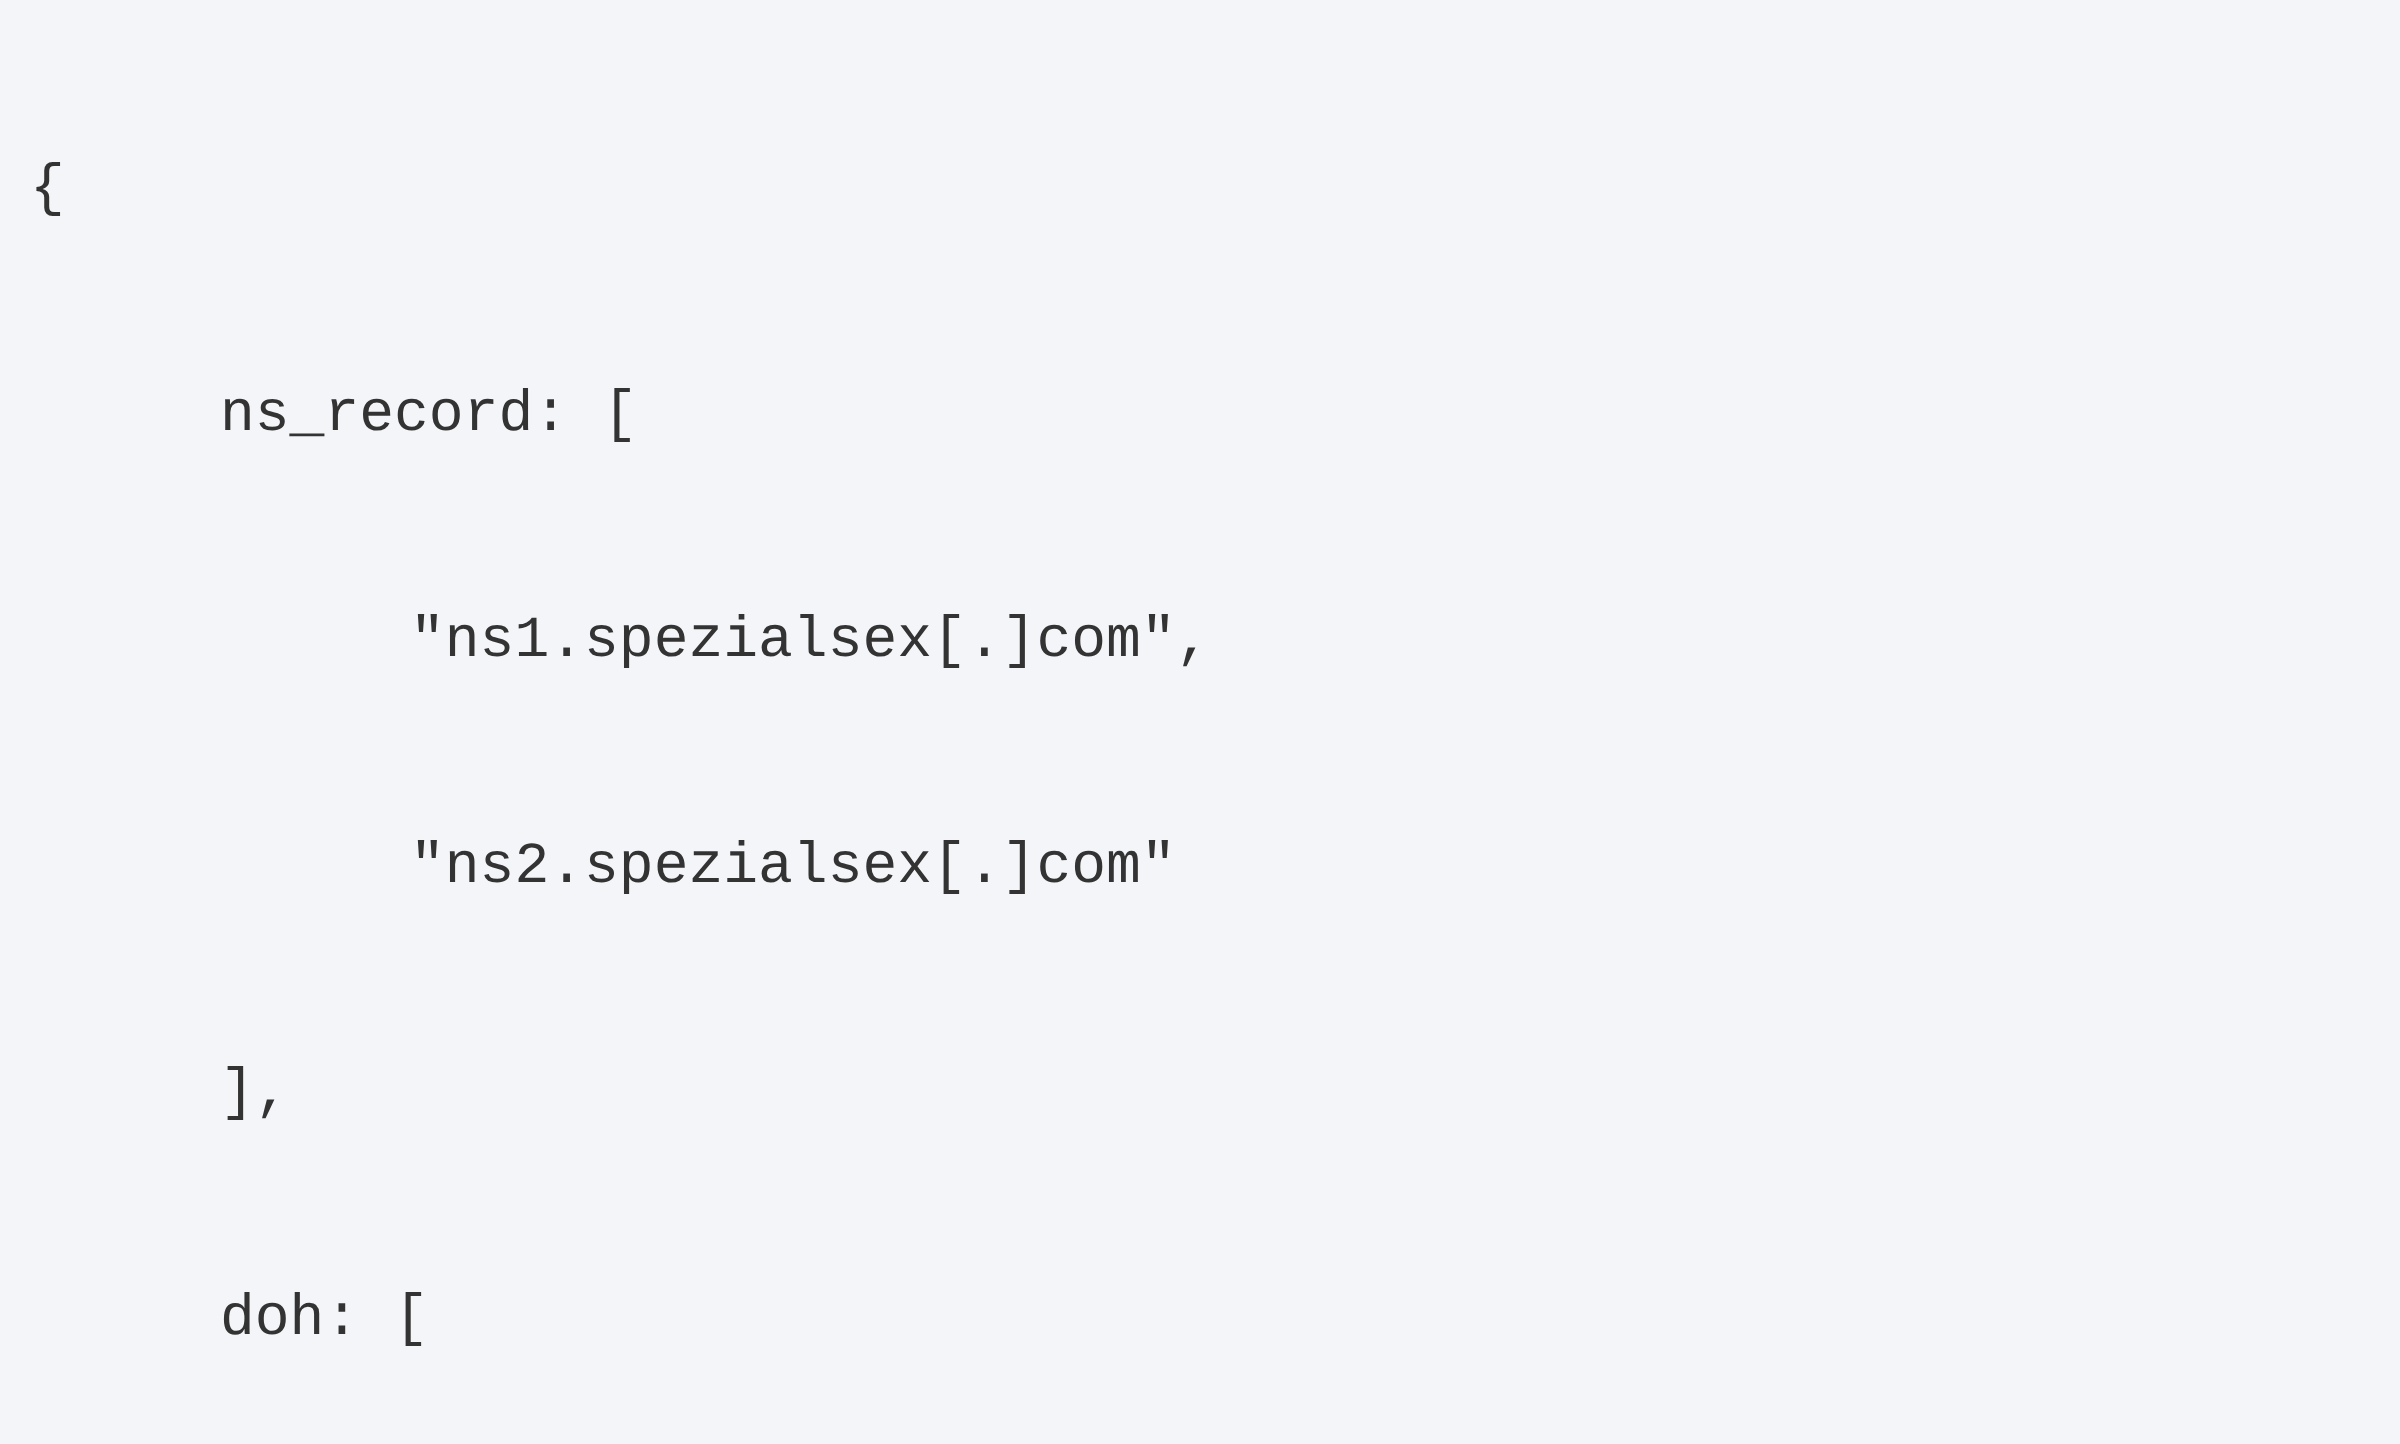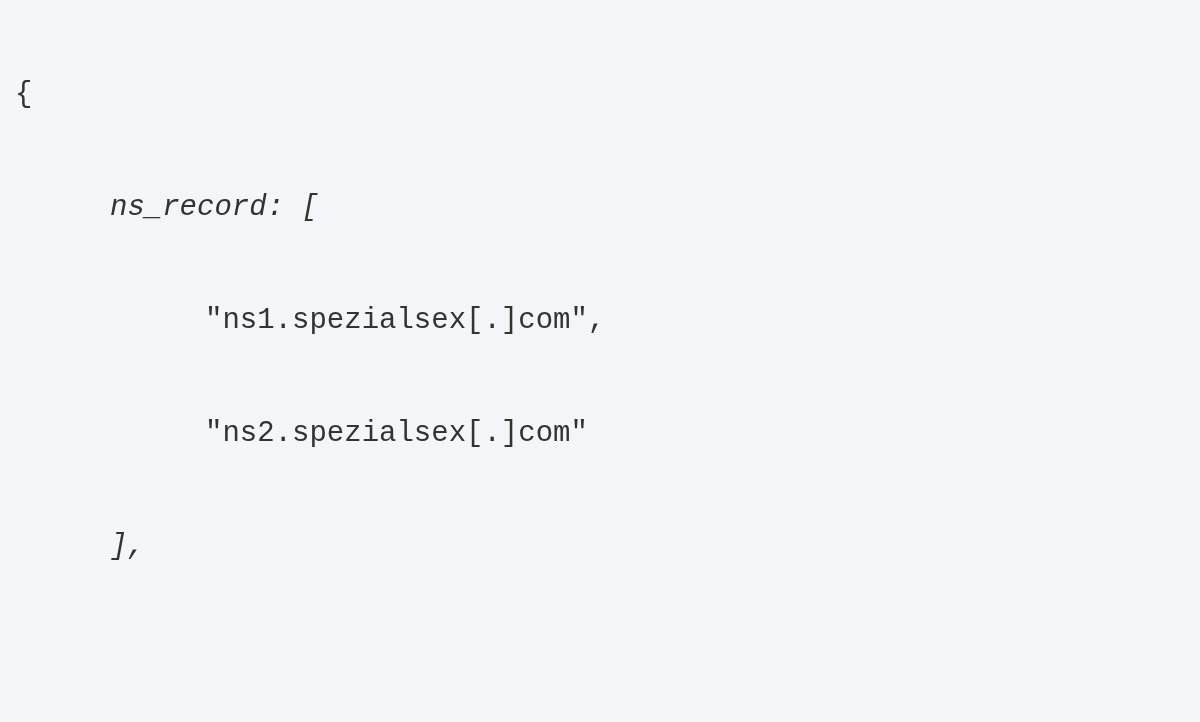--- a/index.html
+++ b/index.html
@@ -16,38 +16,38 @@
       color: #333333;
       padding: 10px 15px;
       line-height: 1.95;
       overflow: hidden;
     }
     .code-block {
       white-space: pre;
     }
     .indent-1 {
       padding-left: 95px;
-      font-style: italic;
     }
     .indent-2 {
       padding-left: 190px;
     }
     .line {
       display: block;
     }
   </style>
 </head>
 <body>
 
 <div class="code-block">
 <span class="line">{</span>
 <span class="line indent-1">ns_record: [</span>
 <span class="line indent-2">"ns1.spezialsex[.]com",</span>
 <span class="line indent-2">"ns2.spezialsex[.]com"</span>
 <span class="line indent-1">],</span>
+<span class="line indent-1">doh: [</span>
 
 
 
 
 
 
 
 </div>
 
 </body></html>

